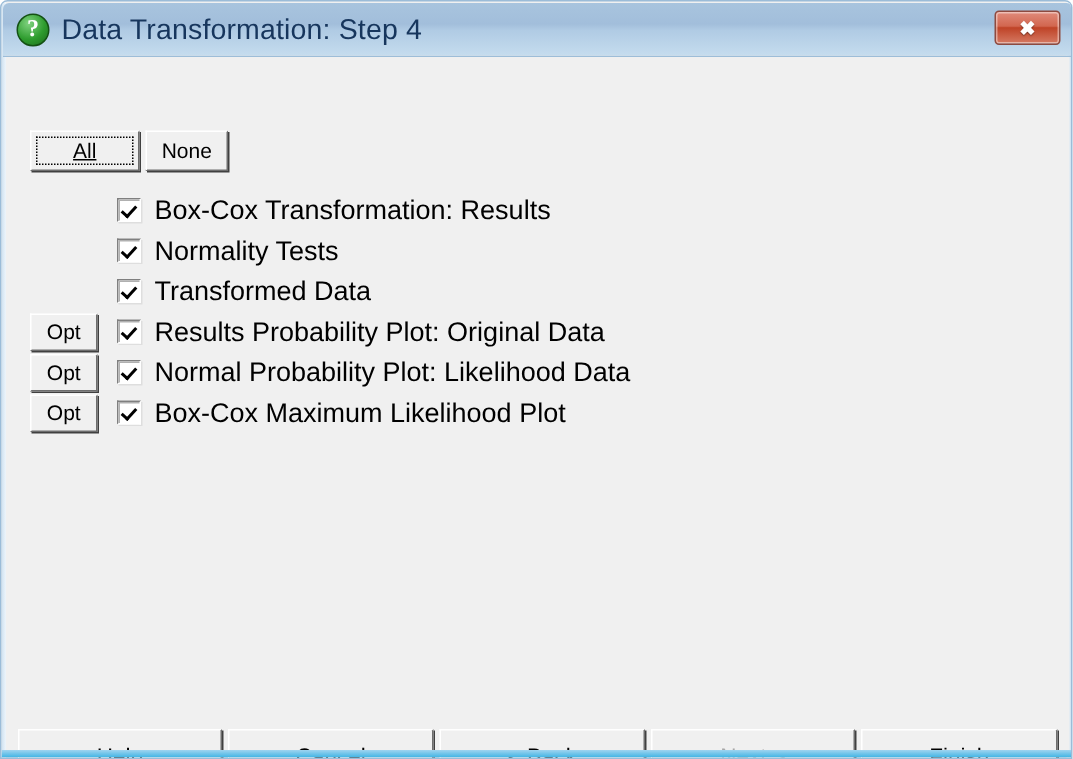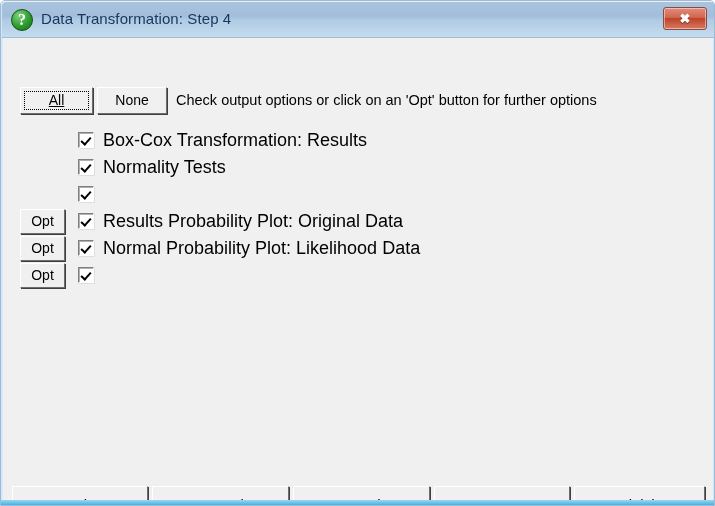--- a/index.html
+++ b/index.html
@@ -64,21 +64,21 @@
     color: #ffffff;
     font-family: "Liberation Serif", serif;
     font-weight: bold;
     font-size: 16px;
     line-height: 20px;
     text-align: center;
   }
   .title-text {
     position: absolute;
     left: 39px; top: 8px;
-    font-size: 15px;
+    font-size: 19px;
     color: #17365d;
     letter-spacing: 0.1px;
     white-space: nowrap;
   }
   .close-button {
     position: absolute;
     right: 8px; top: 5px;
     width: 44px; height: 23px;
     box-sizing: border-box;
     border: 1px solid #8e4a3f;
@@ -125,21 +125,21 @@
 
   .focus-ring {
     position: absolute;
     left: 3px; top: 3px; right: 3px; bottom: 3px;
     border: 1px dotted #000000;
     pointer-events: none;
   }
 
   
   #btn-all   { left: 16px;  top: 49px; width: 73px;  height: 27px; line-height: 25px; }
-  #btn-none  { left: 93px;  top: 49px; width: 70px;  height: 27px; line-height: 25px; }
+  #btn-none  { left: 93px;  top: 49px; width: 55px;  height: 27px; line-height: 25px; }
 
   .hint-text {
     position: absolute;
     left: 172px; top: 54px;
     font-size: 14.5px;
     color: #000000;
     white-space: nowrap;
   }
 
   
@@ -216,34 +216,34 @@
 
   <div class="client">
 
     <div class="btn" id="btn-all">
       <span class="lbl ul">All</span>
       <span class="focus-ring"></span>
     </div>
     <div class="btn" id="btn-none">
       <span class="lbl">None</span>
     </div>
-    <div class="hint-text">Check output options or click on an 'Opt' button for further options</div>
 
     <div class="row" style="top:92px;">
       <div class="cbox"></div>
       <div class="row-label">Box-Cox Transformation: Results</div>
     </div>
 
     <div class="row" style="top:119px;text-align:center;">
       <div class="cbox"></div>
       <div class="row-label">Normality Tests</div>
     </div>
 
     <div class="row" style="top:146px;">
       <div class="cbox"></div>
+      <div class="row-label">Transformed Data</div>
     </div>
 
     <div class="row" style="top:173px;">
       <div class="btn opt-btn">
         <span class="lbl">Opt</span>
       </div>
       <div class="cbox"></div>
       <div class="row-label">Results Probability Plot: Original Data</div>
     </div>
 
@@ -253,20 +253,21 @@
       </div>
       <div class="cbox"></div>
       <div class="row-label">Normal Probability Plot: Likelihood Data</div>
     </div>
 
     <div class="row" style="top:227px;">
       <div class="btn opt-btn">
         <span class="lbl">Opt</span>
       </div>
       <div class="cbox"></div>
+      <div class="row-label">Box-Cox Maximum Likelihood Plot</div>
     </div>
 
     <div class="btn bottom-btn" id="btn-help">
       <span></span><span class="ul">H</span><span>elp</span>
     </div>
 
     <div class="btn bottom-btn" id="btn-cancel">
       <span></span><span class="ul">C</span><span>ancel</span>
     </div>
 

